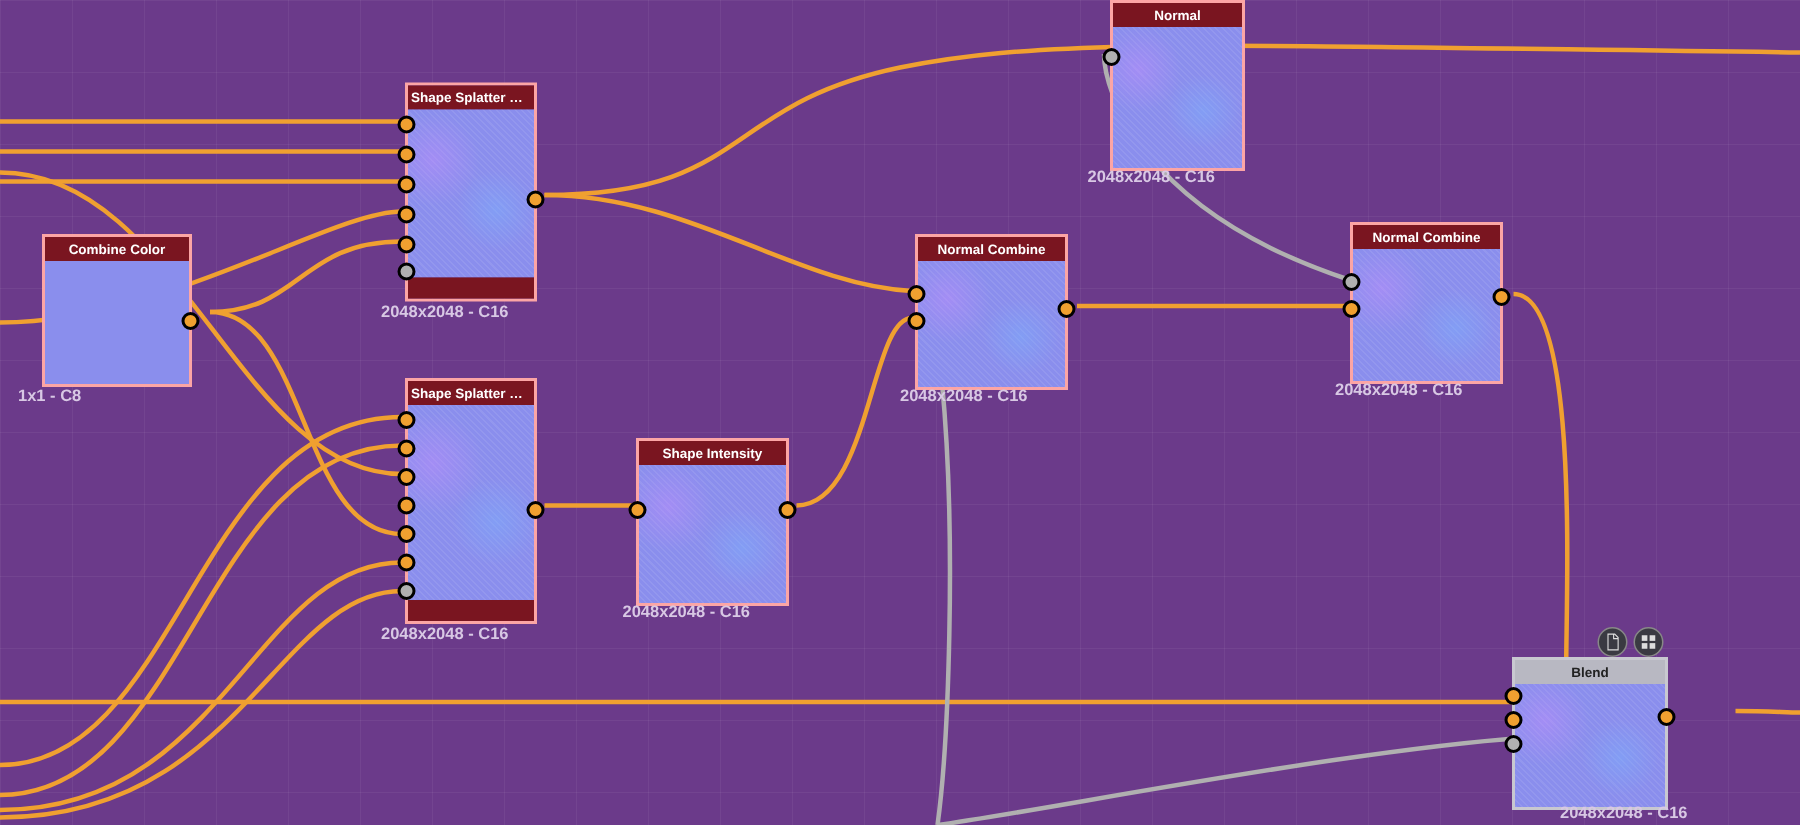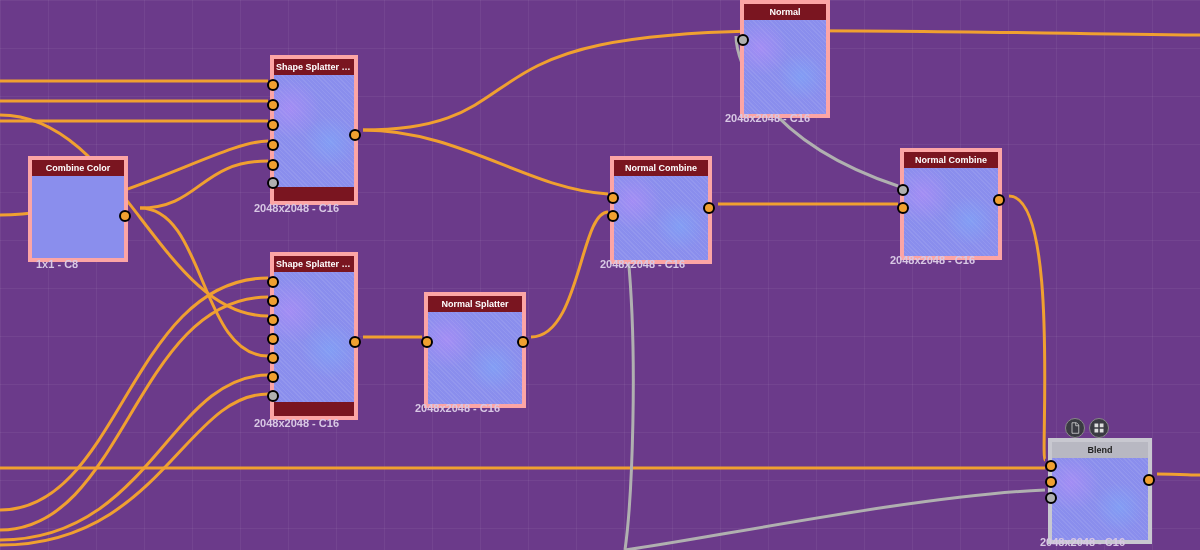--- a/index.html
+++ b/index.html
@@ -1,18 +1,18 @@
 <!DOCTYPE html>
 <html><head>
 <meta charset="utf-8">
 <style>
 *{margin:0;padding:0;box-sizing:border-box}
 body{width:1200px;height:550px;overflow:hidden;background:#6b3a8a;position:relative;font-family:Arial,sans-serif}
 .grid{position:absolute;inset:0;background-image:linear-gradient(rgba(255,255,255,.05) 1px,transparent 1px),linear-gradient(90deg,rgba(255,255,255,.05) 1px,transparent 1px);background-size:48px 48px}
-.node{position:absolute;border:4px solid #fca5a5}
+.node{position:absolute;border:2px solid #fca5a5}
 .node .header{background:#7a1520;color:#fff;font-size:9px;font-weight:700;text-align:center;padding:3px 2px;white-space:nowrap;overflow:hidden;text-overflow:ellipsis}
 .node .preview{width:100%;background:#8a8eed;background-image:radial-gradient(circle at 20% 30%,rgba(200,140,255,.4) 0,transparent 30%),radial-gradient(circle at 70% 60%,rgba(120,180,255,.4) 0,transparent 30%),repeating-linear-gradient(45deg,rgba(255,255,255,.08) 0,rgba(255,255,255,.08) 1px,transparent 1px,transparent 3px)}
 .node.selected{border-color:#c8c8d0}
 .node.selected .header{background:#b8b8c2;color:#222}
 .preview-solid{background:#8a8eed !important;background-image:none !important}
 .footer-strip{background:#7a1520;height:14px}
 .caption{position:absolute;color:#d8c8e4;font-size:11px;font-weight:700;text-align:left;width:120px}
 .port{position:absolute;width:12px;height:12px;border-radius:50%;background:#f0a030;border:2px solid #000}
 .port.gray{background:#b0b0b0}
 .icon-btn{position:absolute;width:20px;height:20px;border-radius:50%;background:#3a3a42;border:1px solid #888;display:flex;align-items:center;justify-content:center}
@@ -63,21 +63,21 @@
 <path class="wire-g" d="M628,255 C638,360 632,500 625,550"></path>
 
 <path class="wire-o" d="M1157,474 C1180,474 1190,475 1200,475"></path>
 </svg>
 
 <div class="node" style="left:28px;top:156px;width:100px">
   <div class="header">Combine Color</div>
   <div class="preview preview-solid" style="height:82px"></div>
   <div class="port" style="right:-7px;top:50px"></div>
 </div>
-<div class="caption" style="left:36px;top:258px">1x1 - C8</div>
+<div class="caption" style="left:12px;top:258px">1x1 - C8</div>
 
 <div class="node" style="left:270px;top:55px;width:88px">
   <div class="header">Shape Splatter Blend C...</div>
   <div class="preview" style="height:112px"></div>
   <div class="footer-strip"></div>
   <div class="port" style="left:-7px;top:20px"></div>
   <div class="port" style="left:-7px;top:40px"></div>
   <div class="port" style="left:-7px;top:60px"></div>
   <div class="port" style="left:-7px;top:80px"></div>
   <div class="port" style="left:-7px;top:100px"></div>
@@ -95,21 +95,21 @@
   <div class="port" style="left:-7px;top:58px"></div>
   <div class="port" style="left:-7px;top:77px"></div>
   <div class="port" style="left:-7px;top:96px"></div>
   <div class="port" style="left:-7px;top:115px"></div>
   <div class="port gray" style="left:-7px;top:134px"></div>
   <div class="port" style="right:-7px;top:80px"></div>
 </div>
 <div class="caption" style="left:254px;top:417px">2048x2048 - C16</div>
 
 <div class="node" style="left:424px;top:292px;width:102px">
-  <div class="header">Normal Splatter</div>
+  <div class="header">Shape Intensity</div>
   <div class="preview" style="height:92px"></div>
   <div class="port" style="left:-7px;top:40px"></div>
   <div class="port" style="right:-7px;top:40px"></div>
 </div>
 <div class="caption" style="left:415px;top:402px">2048x2048 - C16</div>
 
 <div class="node" style="left:610px;top:156px;width:102px">
   <div class="header">Normal Combine</div>
   <div class="preview" style="height:84px"></div>
   <div class="port" style="left:-7px;top:32px"></div>
@@ -127,21 +127,21 @@
 
 <div class="node" style="left:900px;top:148px;width:102px">
   <div class="header">Normal Combine</div>
   <div class="preview" style="height:88px"></div>
   <div class="port gray" style="left:-7px;top:32px"></div>
   <div class="port" style="left:-7px;top:50px"></div>
   <div class="port" style="right:-7px;top:42px"></div>
 </div>
 <div class="caption" style="left:890px;top:254px">2048x2048 - C16</div>
 
-<div class="node selected" style="left:1048px;top:438px;width:104px">
+<div class="node selected" style="left:1008px;top:438px;width:104px">
   <div class="header">Blend</div>
   <div class="preview" style="height:82px"></div>
   <div class="port" style="left:-7px;top:18px"></div>
   <div class="port" style="left:-7px;top:34px"></div>
   <div class="port gray" style="left:-7px;top:50px"></div>
   <div class="port" style="right:-7px;top:32px"></div>
 </div>
 <div class="caption" style="left:1040px;top:536px">2048x2048 - C16</div>
 
 <div class="icon-btn" style="left:1065px;top:418px">

